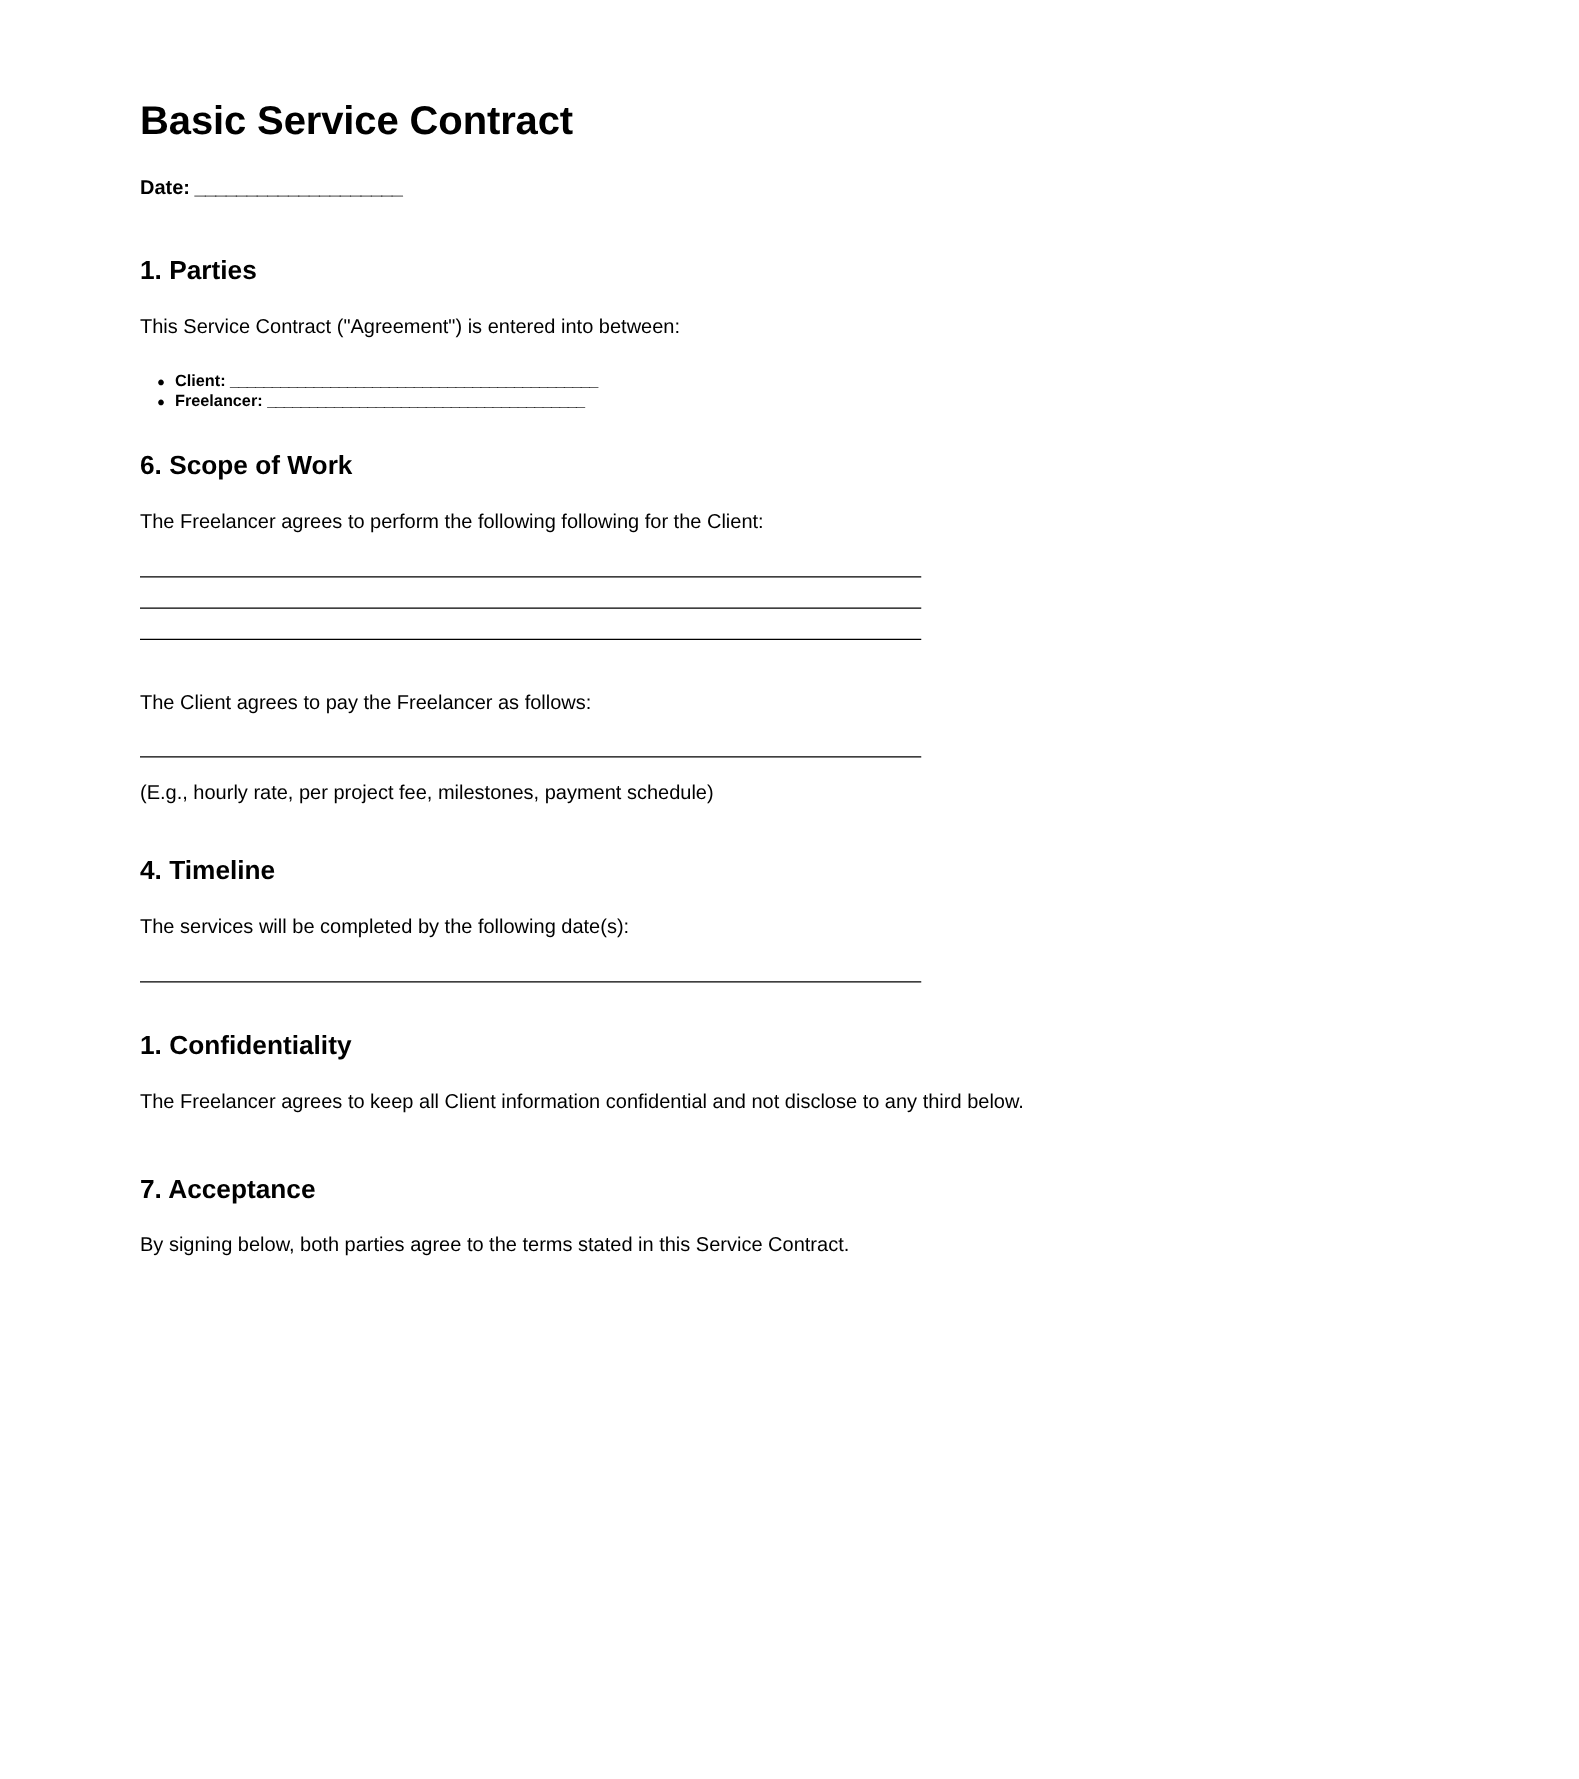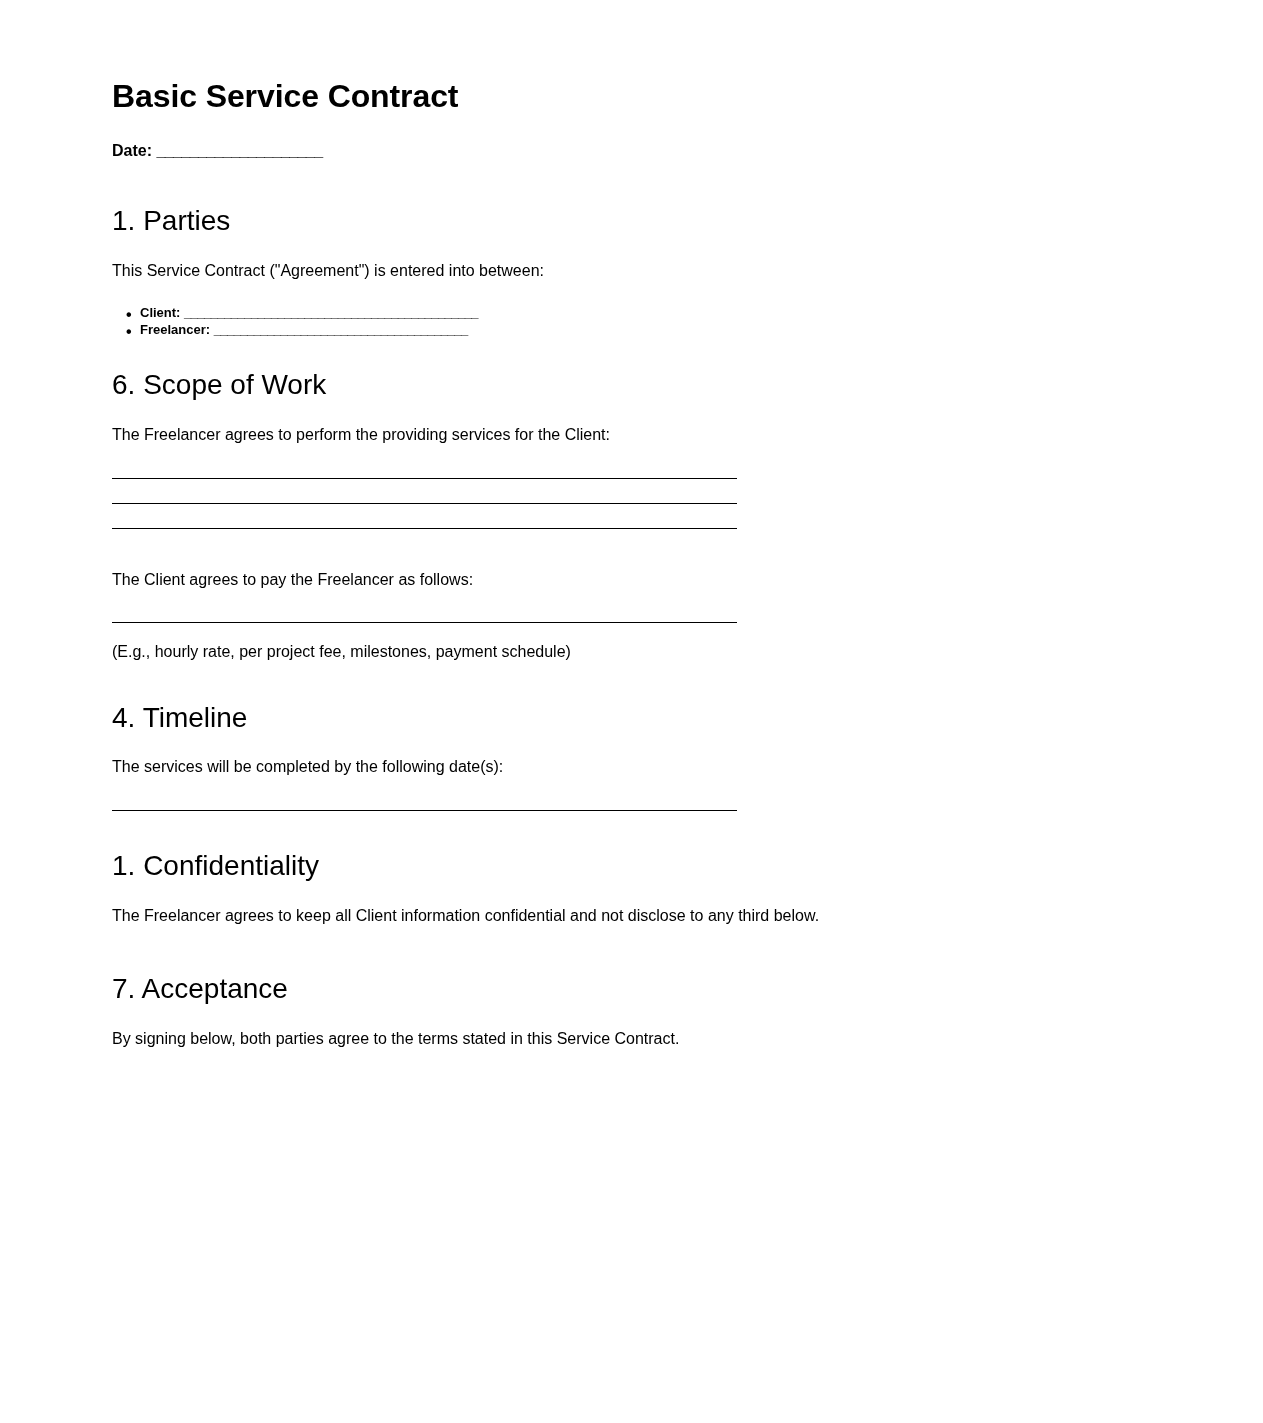--- a/index.html
+++ b/index.html
@@ -36,24 +36,25 @@
   .date-row {
     font-size: 16px;
     font-weight: bold;
     margin: 0 0 44px 0;
     line-height: 1.2;
     white-space: nowrap;
   }
   .date-row .fill {
     font-weight: bold;
     letter-spacing: -0.6px;
+    font-style: italic;
   }
   h2.section-heading {
-    font-size: 28px;
-    font-weight: normal;
+    font-size: 21px;
+    font-weight: bold;
     margin: 0 0 20px 0;
     line-height: 1.2;
   }
   p.body-text {
     font-size: 16px;
     font-weight: normal;
     line-height: 1.6;
     margin: 0 0 22px 0;
     max-width: 1020px;
   }
@@ -120,21 +121,21 @@
       </li>
       <li>
         <span>Freelancer:</span>
         <span class="fill">______________________________________</span>
       </li>
     </ul>
   </section>
 
   <section>
     <h2 class="section-heading">6. Scope of Work</h2>
-    <p class="body-text tight">The Freelancer agrees to perform the providing services for the Client:</p>
+    <p class="body-text tight">The Freelancer agrees to perform the following following for the Client:</p>
     <div class="spacer-md"></div>
     <div class="rule-block">
       <div class="rule-line"></div>
       <div class="rule-line"></div>
       <div class="rule-line"></div>
     </div>
     <div class="spacer-sm"></div>
   </section>
 
   <section>

